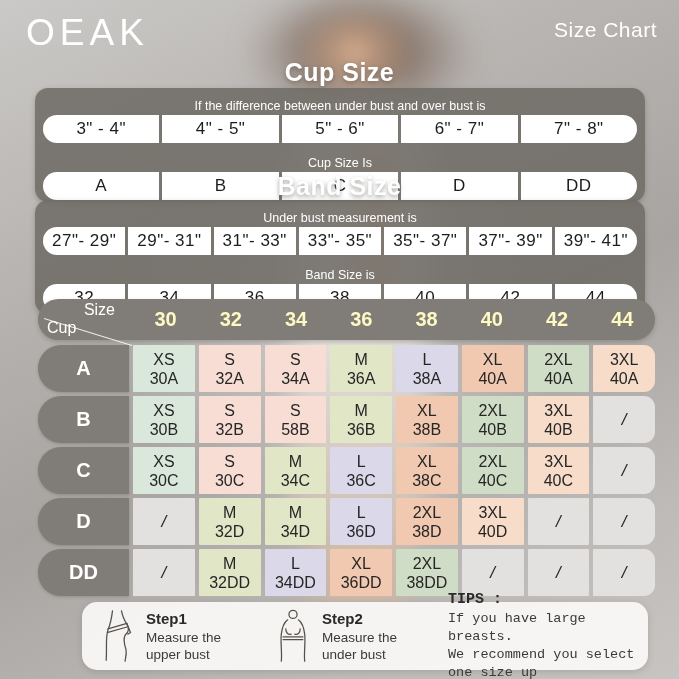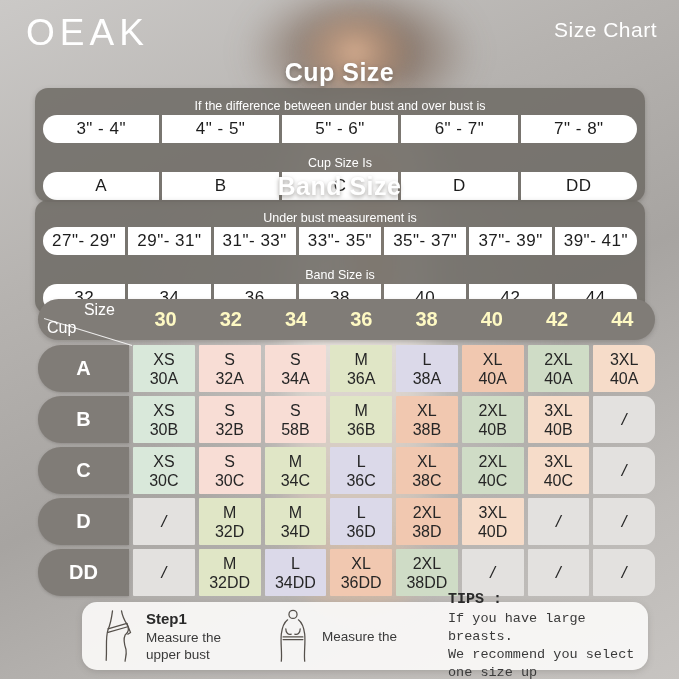--- a/index.html
+++ b/index.html
@@ -321,21 +321,23 @@
         <svg class="step-icon" viewBox="0 0 40 60" fill="none" stroke="#55504b" stroke-width="1.4" stroke-linecap="round">
           <circle cx="20" cy="6" r="4.5"></circle>
           <path d="M14,12 C10,15 8,20 7,28 C6,38 8,48 7,58"></path>
           <path d="M26,12 C30,15 32,20 33,28 C34,38 32,48 33,58"></path>
           <path d="M12,22 C12,27 15,29 18,28"></path>
           <path d="M28,22 C28,27 25,29 22,28"></path>
           <path d="M9,31 L31,31"></path>
           <path d="M9,34 L31,34"></path>
         </svg>
         <div class="step-text">
+          <div class="step-title">Step2</div>
           <div class="step-line">Measure the</div>
+          <div class="step-line">under bust</div>
         </div>
       </div>
       <div class="tips">
         <div class="tips-title">TIPS :</div>
         <div class="tips-line">If you have large breasts.</div>
         <div class="tips-line">We recommend you select one size up</div>
       </div>
     </footer>
   </div>
 </div>

